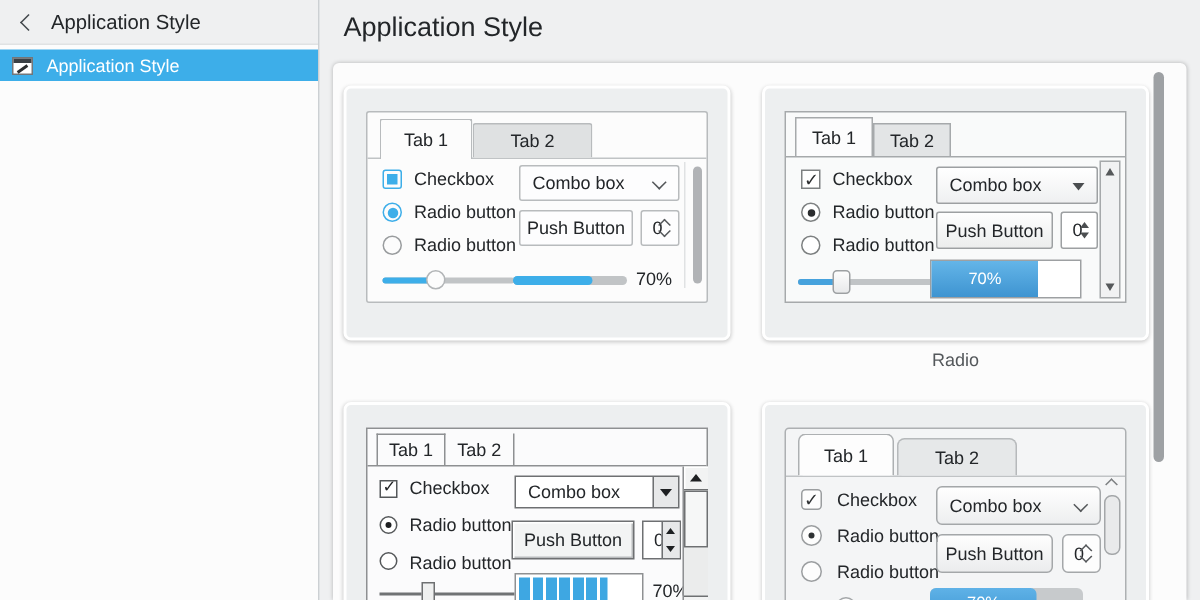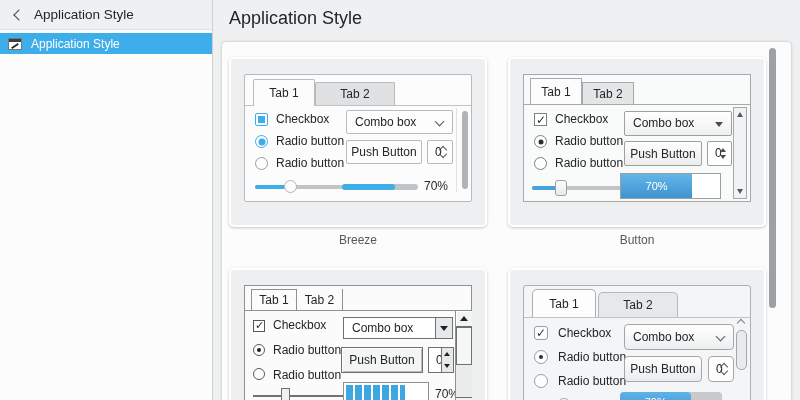--- a/index.html
+++ b/index.html
@@ -228,21 +228,20 @@
         </div>
       <div class="progress">
           <span class="pg-fill"></span>
         </div>
       <div class="pg-label">70%</div>
       <div class="vscroll">
           <span class="vs-thumb"></span>
         </div>
     </div>
   </div>
-  <div class="caption cap1">Breeze</div>
 
   <div class="card c2 s-fusion">
     <div class="mini">
       <div class="tabline"></div>
       <div class="tab tab1">
           <span>Tab 1</span>
         </div>
       <div class="tab tab2">
           <span>Tab 2</span>
         </div>
@@ -276,21 +275,21 @@
             <span class="pg-text">70%</span>
           </span>
         </div>
 
       <div class="vscroll">
           <span class="vs-up"></span>
           <span class="vs-down"></span>
         </div>
     </div>
   </div>
-  <div class="caption cap2">Button</div>
+  <div class="caption cap2">Radio</div>
 
   <div class="card c3 s-win9x">
     <div class="mini">
       <div class="tabline"></div>
       <div class="tab tab1">
           <span>Tab 1</span>
         </div>
       <div class="tab tab2">
           <span>Tab 2</span>
         </div>

